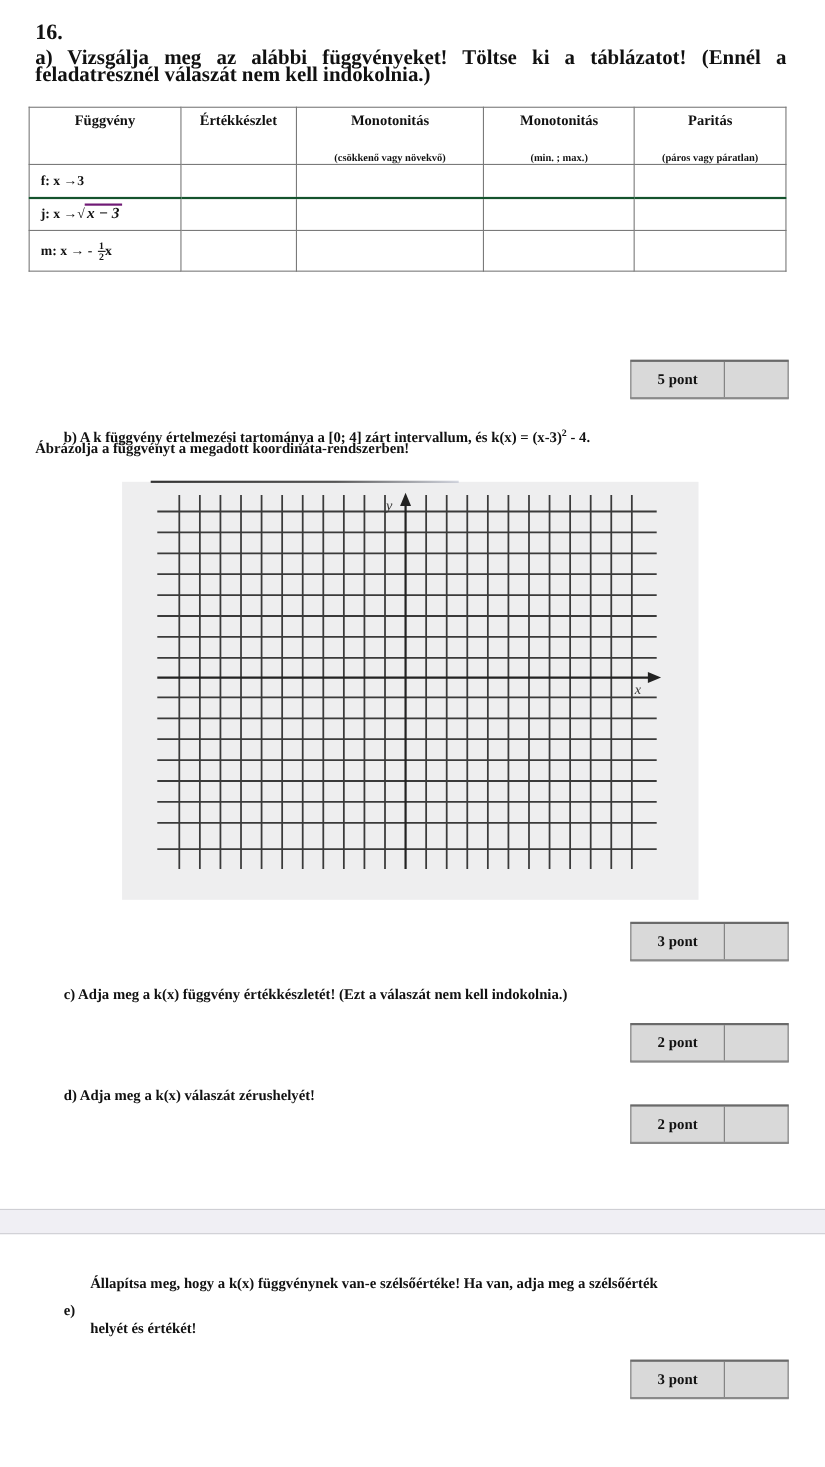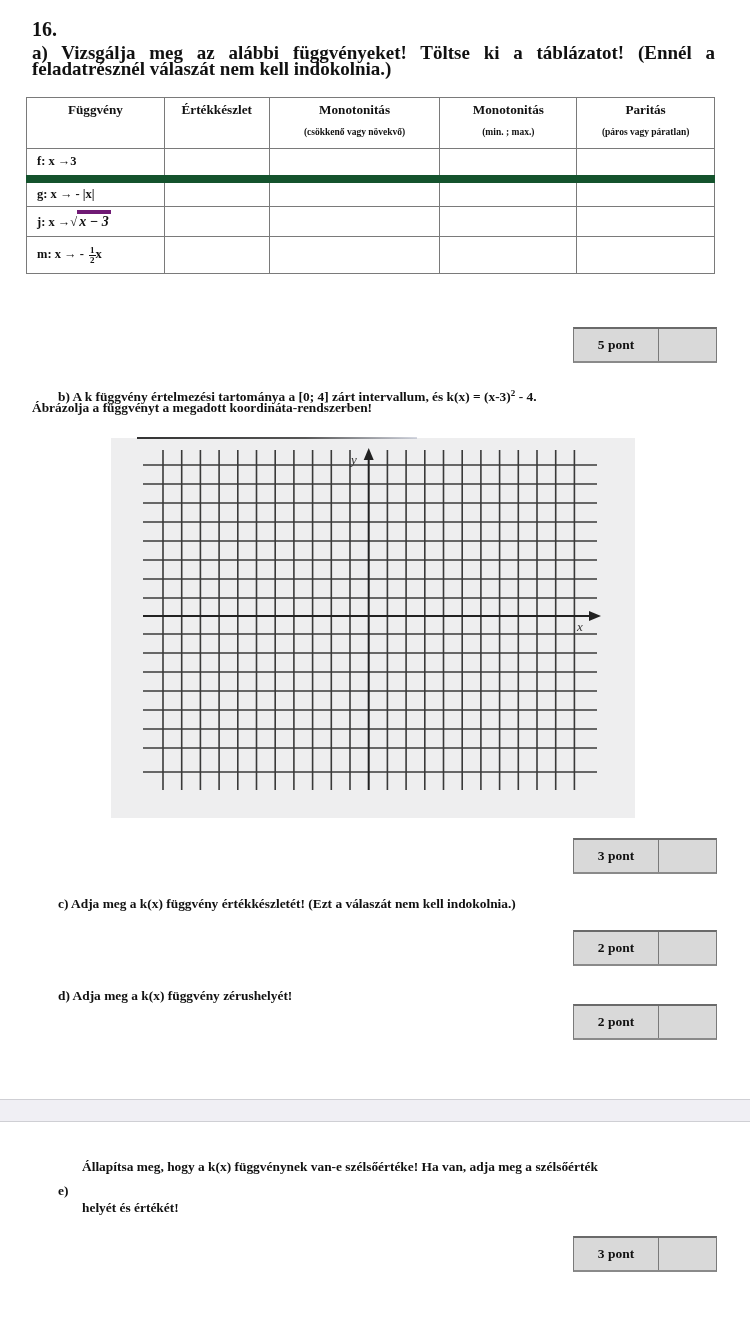--- a/index.html
+++ b/index.html
@@ -5,27 +5,27 @@
   html, body { margin:0; padding:0; background:#ffffff; }
   body { width:750px; height:1334px; position:relative; overflow:hidden;
          font-family:"Liberation Serif", serif; color:#111; }
   .abs { position:absolute; }
   #qnum { left:32px; top:18px; font-size:20px; font-weight:bold; }
   #intro { left:32px; top:45px; width:683px; font-size:19px; font-weight:bold; line-height:16px; text-align:justify; text-align-last:left; }
 
   table.fx { position:absolute; left:26px; top:97px; width:689px; border-collapse:collapse; font-size:12.5px; font-weight:bold; }
   table.fx td, table.fx th { border:1px solid #7a7a7a; padding:0 10px; vertical-align:middle; }
   table.fx th { height:46px; font-weight:bold; font-size:13.2px; text-align:center; vertical-align:top; padding-top:4px; }
-  table.fx th .sub { display:block; font-size:9.5px; margin-top:9px; }
-  table.fx tr.thick td { border-bottom:8px solid #14532d; }
+  table.fx th .sub { display:block; font-size:9.5px; margin-top:21px; }
+  table.fx tr.thick td { border-bottom:2px solid #14532d; }
   .frac { display:inline-block; vertical-align:middle; text-align:center; font-size:9px; line-height:9px; margin-left:2px; }
   .frac .num { display:block; border-bottom:1px solid #111; padding:0 1px; }
   .frac .den { display:block; font-style:italic; }
   .sqrt { display:inline-block; }
-  .sqrt .rad { border-top:4px solid #701a75; font-style:italic; padding:0 2px; font-size:14px; }
+  .sqrt .rad { border-top:2px solid #701a75; font-style:italic; padding:0 2px; font-size:14px; }
 
   .pts { position:absolute; width:144px; height:36px; border:1px solid #7a7a7a; border-top:2px solid #6a6a6a; border-bottom:2px solid #8a8a8a; background:#d9d9d9; display:flex; box-sizing:border-box; }
   .pts .lbl { width:84px; border-right:1px solid #7a7a7a; display:flex; align-items:center; justify-content:center; font-weight:bold; font-size:13.5px; }
   .pts .blank { flex:1; }
 
   .q { position:absolute; font-size:13.4px; font-weight:bold; line-height:16px; }
   #grid-wrap { position:absolute; left:111px; top:438px; width:524px; height:380px; background:#eeeeef; }
   #grid-topline { position:absolute; left:137px; top:437px; width:280px; height:2px; background:linear-gradient(90deg,#333 0%,#555 60%,rgba(120,130,160,0.3) 100%); }
   #separator { position:absolute; left:0; top:1099px; width:750px; height:21px; background:#f0eff4; border-top:1px solid #cfcfd4; border-bottom:1px solid #cfcfd4; }
 </style>
@@ -46,27 +46,20 @@
   <tbody>
       <tr>
     <th><span>Függvény</span></th>
     <th><span>Értékkészlet</span></th>
     <th><span>Monotonitás</span><span class="sub">(csökkenő vagy növekvő)</span></th>
     <th><span>Monotonitás</span><span class="sub">(min. ; max.)</span></th>
     <th><span>Paritás</span><span class="sub">(páros vagy páratlan)</span></th>
   </tr>
   <tr class="thick" style="height:30px">
     <td><span>f: x →</span><span>3</span></td>
-    <td></td>
-        <td></td>
-        <td></td>
-        <td></td>
-  </tr>
-  <tr style="height:28px">
-    <td><span>g: x → -</span> <span>|x|</span></td>
     <td></td>
         <td></td>
         <td></td>
         <td></td>
   </tr>
   <tr style="height:30px">
     <td><span>j: x →</span><span class="sqrt">√<span class="rad">x − 3</span></span></td>
     <td></td>
         <td></td>
         <td></td>
@@ -151,21 +144,21 @@
   <div class="lbl">3 pont</div>
   <div class="blank"></div>
 </div>
 
 <div class="q" style="left:58px; top:896px;">c)  Adja meg a  k(x) függvény értékkészletét! (Ezt a válaszát nem kell indokolnia.)</div>
 <div class="pts" style="left:573px; top:930px;">
   <div class="lbl">2 pont</div>
   <div class="blank"></div>
 </div>
 
-<div class="q" style="left:58px; top:988px;">d)  Adja meg a k(x) függvény zérushelyét!</div>
+<div class="q" style="left:58px; top:988px;">d)  Adja meg a k(x) válaszát zérushelyét!</div>
 <div class="pts" style="left:573px; top:1004px;">
   <div class="lbl">2 pont</div>
   <div class="blank"></div>
 </div>
 
 <div id="separator"></div>
 
 <div class="q" style="left:58px; top:1183px;">e)</div>
 <div class="q" style="left:82px; top:1159px;">Állapítsa meg, hogy a k(x) függvénynek van-e szélsőértéke! Ha van, adja meg a szélsőérték</div>
 <div class="q" style="left:82px; top:1200px;">helyét és értékét!</div>

